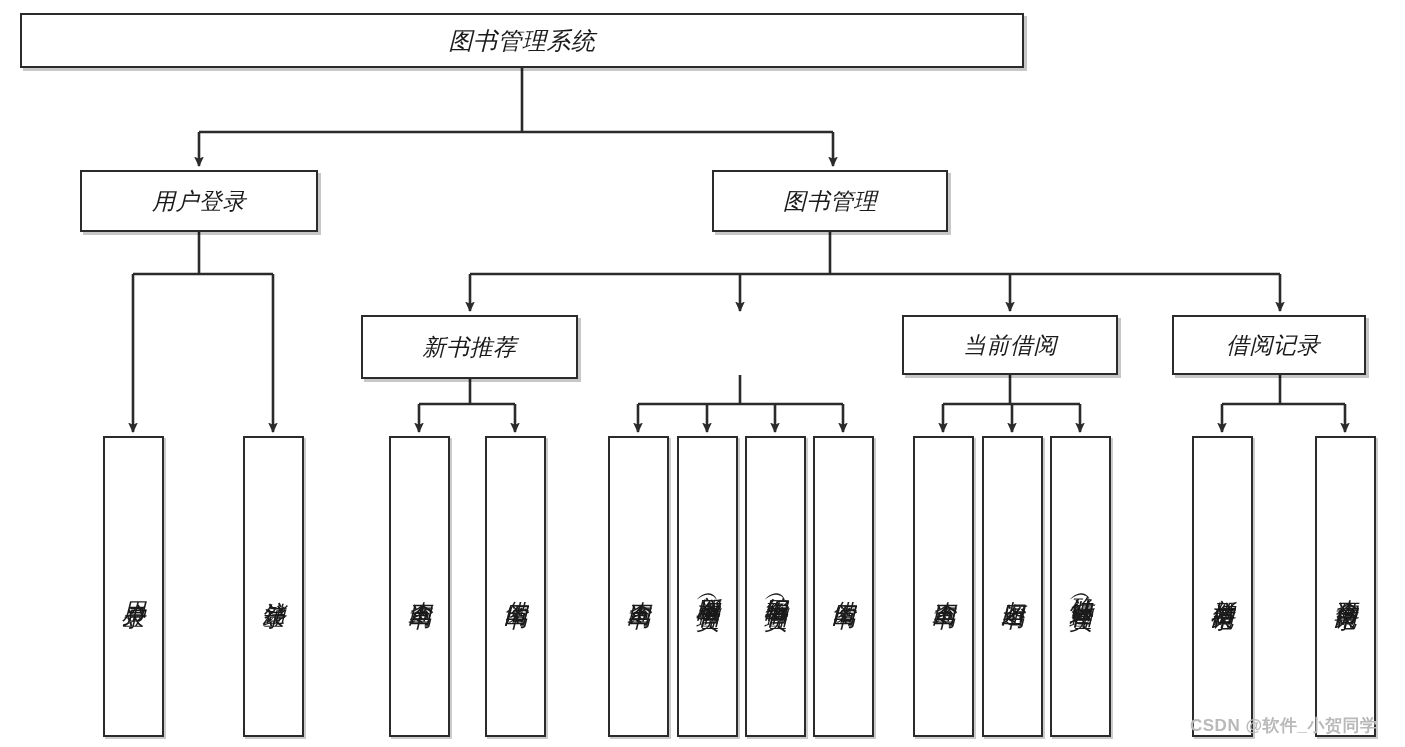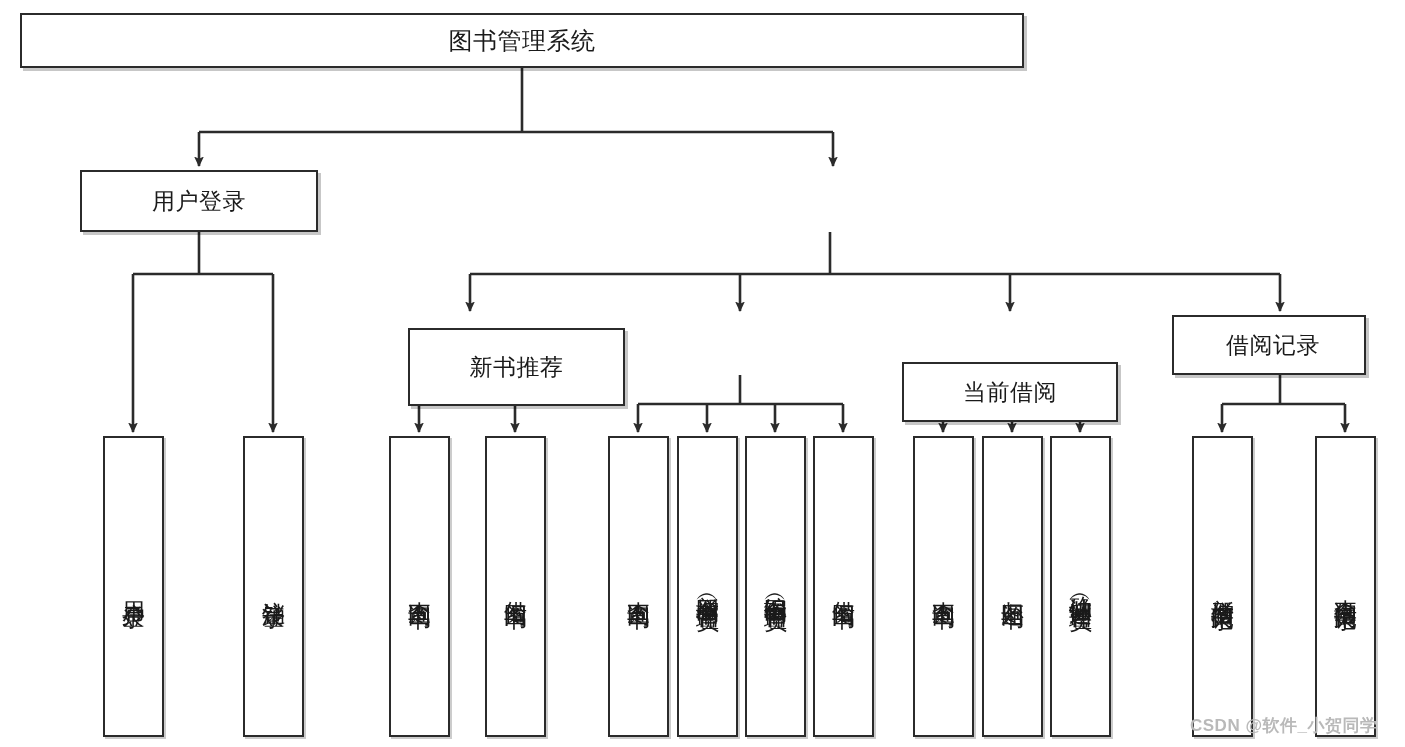--- a/index.html
+++ b/index.html
@@ -33,20 +33,21 @@
     display: flex;
     align-items: center;
     justify-content: center;
     box-shadow: 3px 3px 0 rgba(0,0,0,0.22);
   }
   .node .lbl {
     color: #1a1a1a;
     line-height: 1.22;
     text-align: left;
     white-space: pre;
+    font-style: italic;
   }
   .node.horiz .lbl {
     font-size: 23px;
     letter-spacing: 0.5px;
   }
   .node.root .lbl {
     font-size: 24px;
   }
   .node.leaf {
     box-shadow: 2px 2px 0 rgba(0,0,0,0.20);
@@ -128,27 +129,30 @@
   </svg>
 
   <div class="node root horiz" style="left:20px; top:13px; width:1004px; height:55px;">
     <span class="lbl">图书管理系统</span>
   </div>
 
   <div class="node horiz" style="left:80px; top:170px; width:238px; height:62px;">
     <span class="lbl">用户登录</span>
   </div>
 
-
-  <div class="node horiz" style="left:361px; top:328px; width:217px; height:78px;margin-left:47px;">
+  <div class="node horiz" style="left:712px; top:170px; width:236px; height:62px;">
+    <span class="lbl">图书管理</span>
+  </div>
+
+  <div class="node horiz" style="left:361px; top:315px; width:217px; height:64px;">
     <span class="lbl">新书推荐</span>
   </div>
 
 
-  <div class="node horiz" style="left:902px; top:315px; width:216px; height:60px;margin-top:47px;">
+  <div class="node horiz" style="left:902px; top:315px; width:216px; height:60px;">
     <span class="lbl">当前借阅</span>
   </div>
 
   <div class="node horiz" style="left:1172px; top:315px; width:194px; height:60px;padding-left:8px;">
     <span class="lbl">借阅记录</span>
   </div>
 
   <div class="node leaf" style="left:103px; top:436px; width:61px; height:301px;">
     <span class="lbl">用户登录</span>
   </div>

